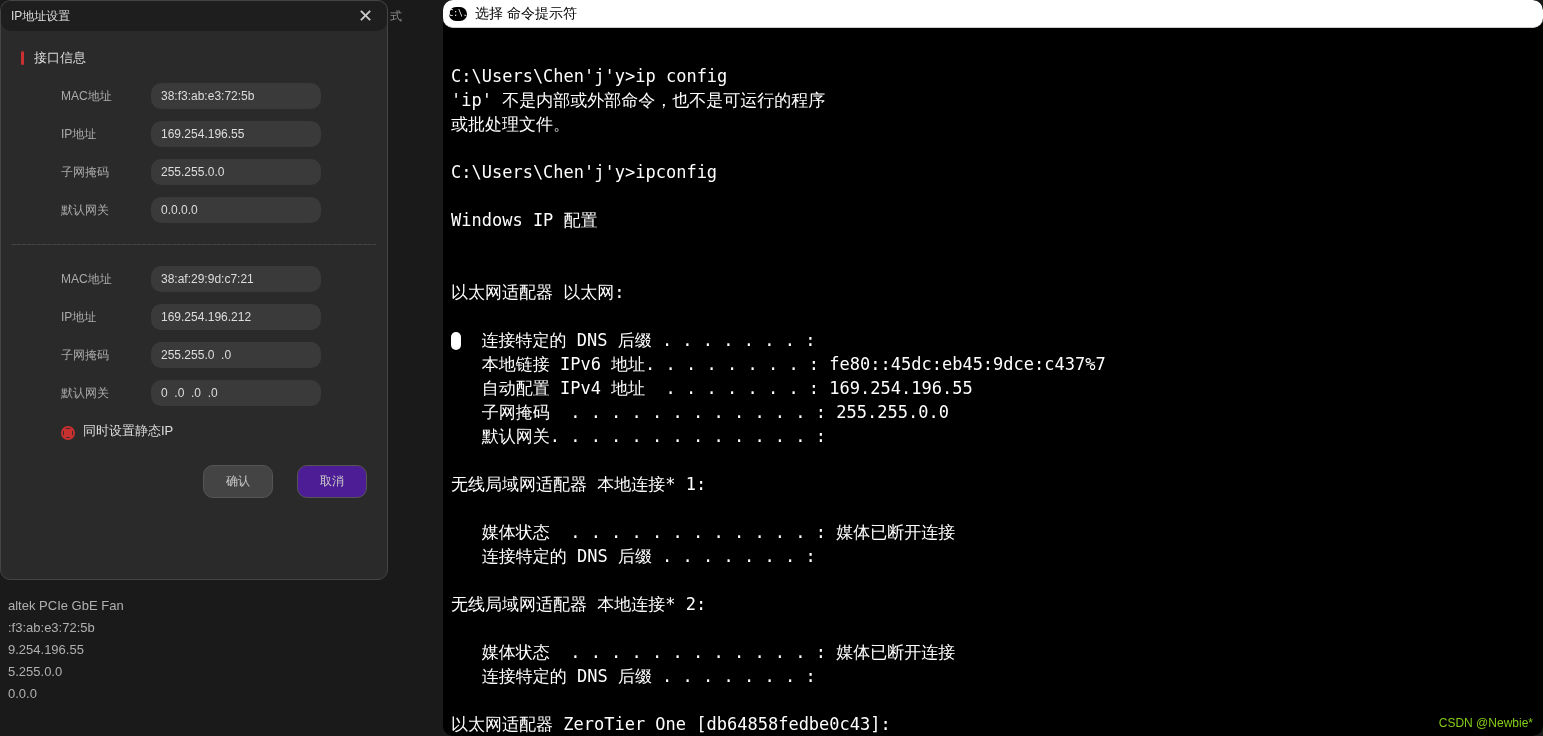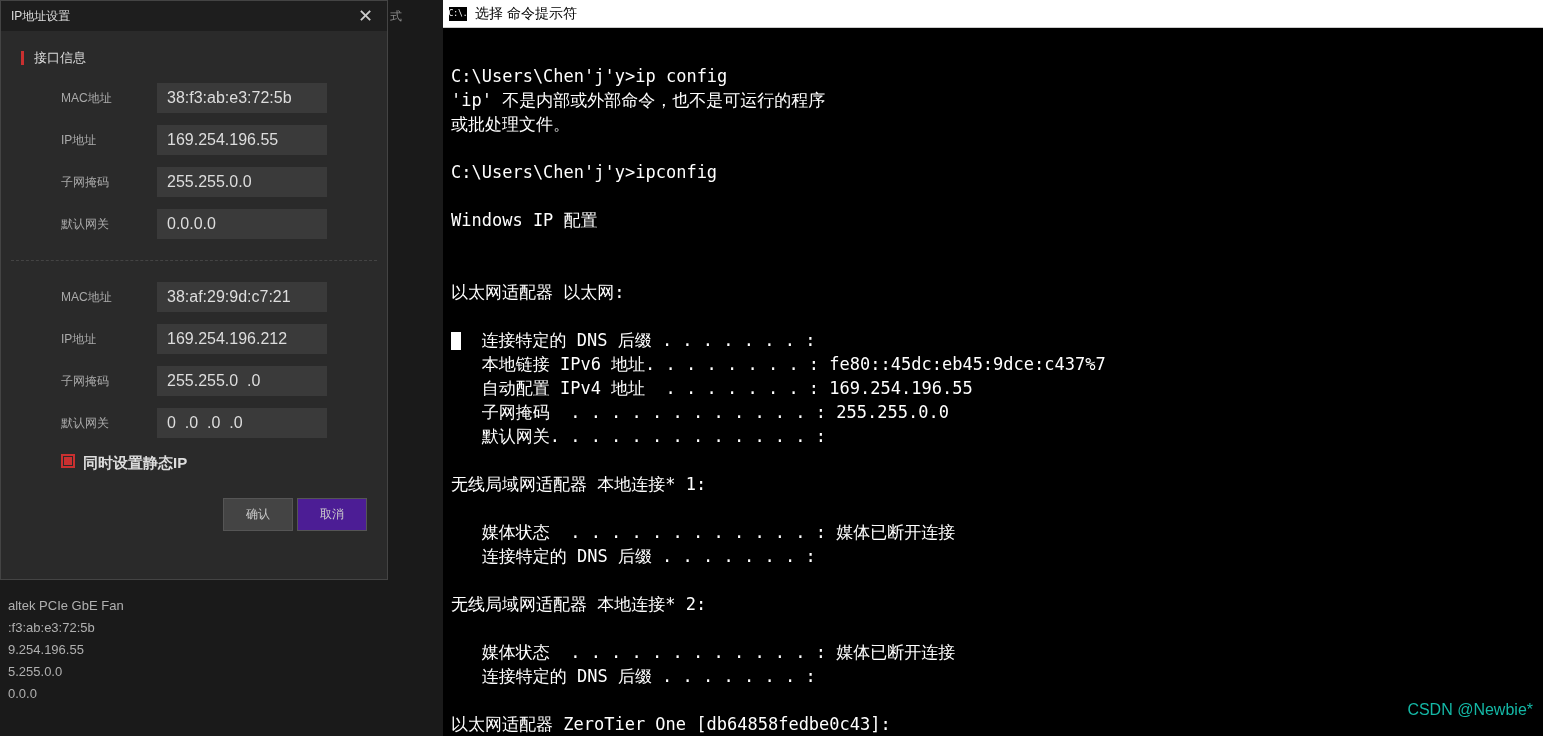--- a/index.html
+++ b/index.html
@@ -1,15 +1,15 @@
 <!DOCTYPE html>
 <html><head>
   <meta charset="utf-8">
   <style>
-    * { margin: 0; padding: 0; box-sizing: border-box; }
+    * { margin: 0; padding: 0; box-sizing: border-box; border-radius: 10px; }
     body {
       font-family: "Microsoft YaHei", Arial, sans-serif;
       background: #1a1a1a;
       color: #ccc;
       width: 1543px;
       height: 736px;
       overflow: hidden;
       position: relative;
     }
     .dialog-panel {
@@ -48,47 +48,45 @@
       width: 3px;
       height: 14px;
       background: #c93030;
       margin-right: 10px;
     }
     .form-row {
       display: flex;
       align-items: center;
       padding: 6px 38px 6px 60px;
       font-size: 12px;
-      gap: 6px;
     }
     .form-label {
       width: 90px;
       color: #aaa;
     }
     .form-input {
       background: #3a3a3a;
       border: none;
       color: #ddd;
-      font-size: 16px;
+      font-size: 12px;
       padding: 6px 10px;
       width: 170px;
       outline: none;
     }
     .divider {
       border: none;
       border-top: 1px dashed #444;
       margin: 15px 10px;
     }
     .checkbox-row {
       display: flex;
-      align-items: flex-start;
+      align-items: flex-end;
       padding: 10px 20px 0 60px;
-      font-size: 15px;
-      color: #ddd;
-      font-weight: bold;
+      font-size: 13px;
+      color: #ddd;
     }
     .checkbox {
       width: 14px;
       height: 14px;
       border: 2px solid #c93030;
       margin-right: 8px;
       position: relative;
       cursor: pointer;
     }
     .checkbox.checked::after {
@@ -96,21 +94,21 @@
       position: absolute;
       left: 1px;
       top: 1px;
       width: 8px;
       height: 8px;
       background: #c93030;
     }
     .button-row {
       display: flex;
       justify-content: flex-end;
-      gap: 4px;
+      gap: 24px;
       padding: 25px 20px 15px 20px;
     }
     .btn {
       padding: 7px 22px;
       font-size: 12px;
       border: 1px solid #555;
       background: #4c1d95;
       color: #ccc;
       cursor: pointer;
     }
@@ -175,23 +173,23 @@
     .cursor-block {
       display: inline-block;
       width: 10px;
       height: 18px;
       background: #fff;
       vertical-align: text-bottom;
     }
     .watermark {
       position: absolute;
       right: 10px;
-      bottom: 17px;
-      font-size: 16px;
-      color: #14b8a6;
+      bottom: 6px;
+      font-size: 12px;
+      color: #84cc16;
     }
   </style>
 </head>
 <body>
 
 <div class="bg-tab-text">式</div>
 
 <div class="dialog-panel">
   <div class="dialog-titlebar">
     <span>IP地址设置</span>

